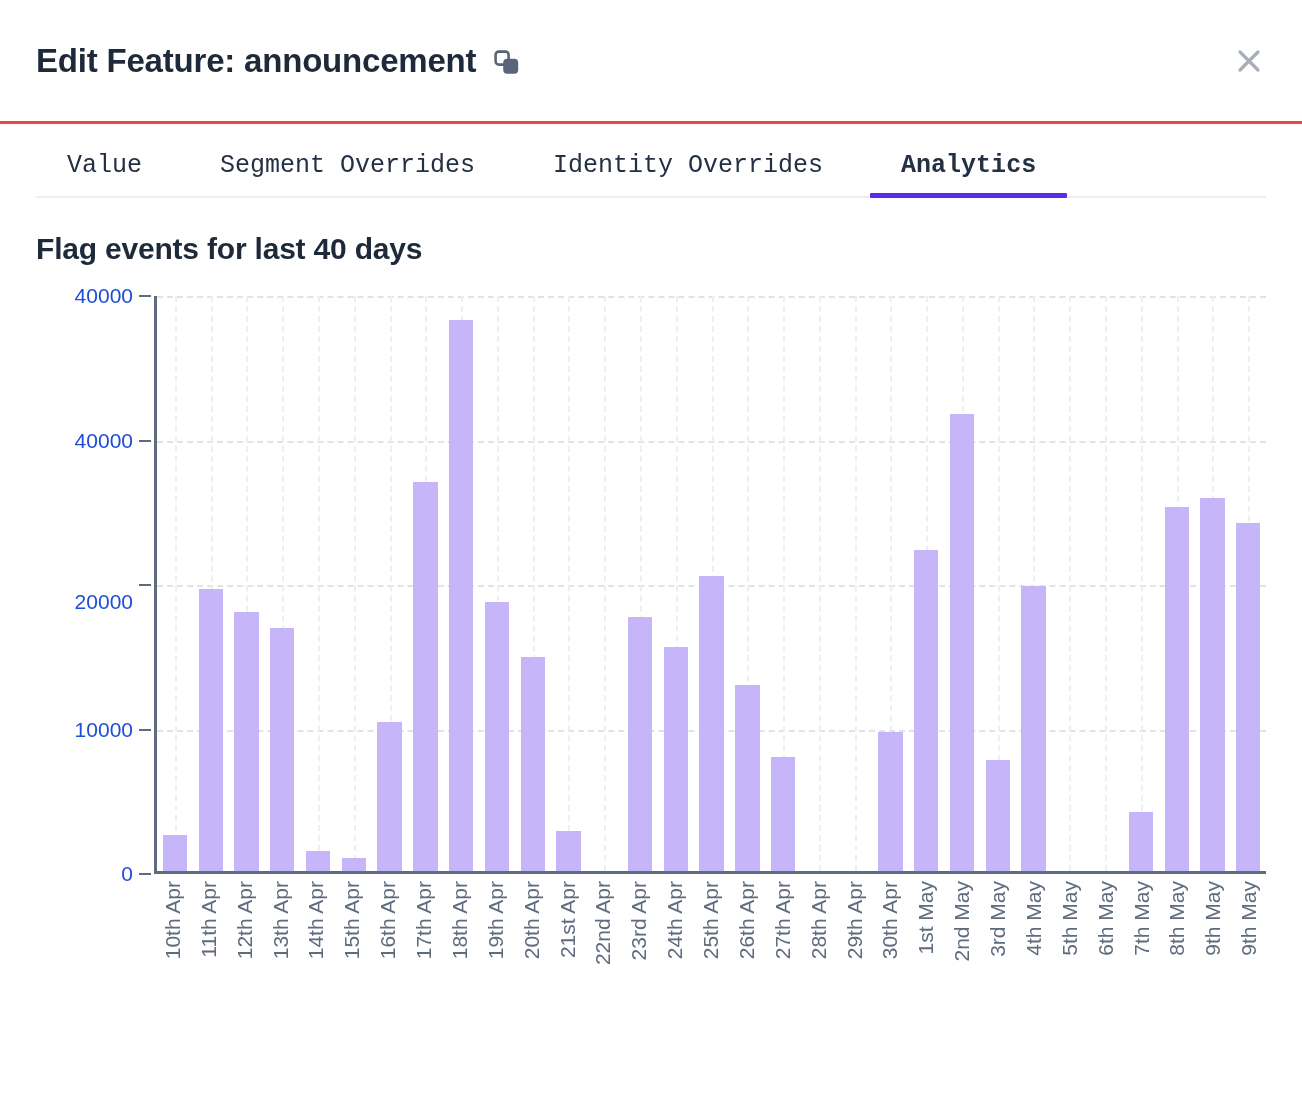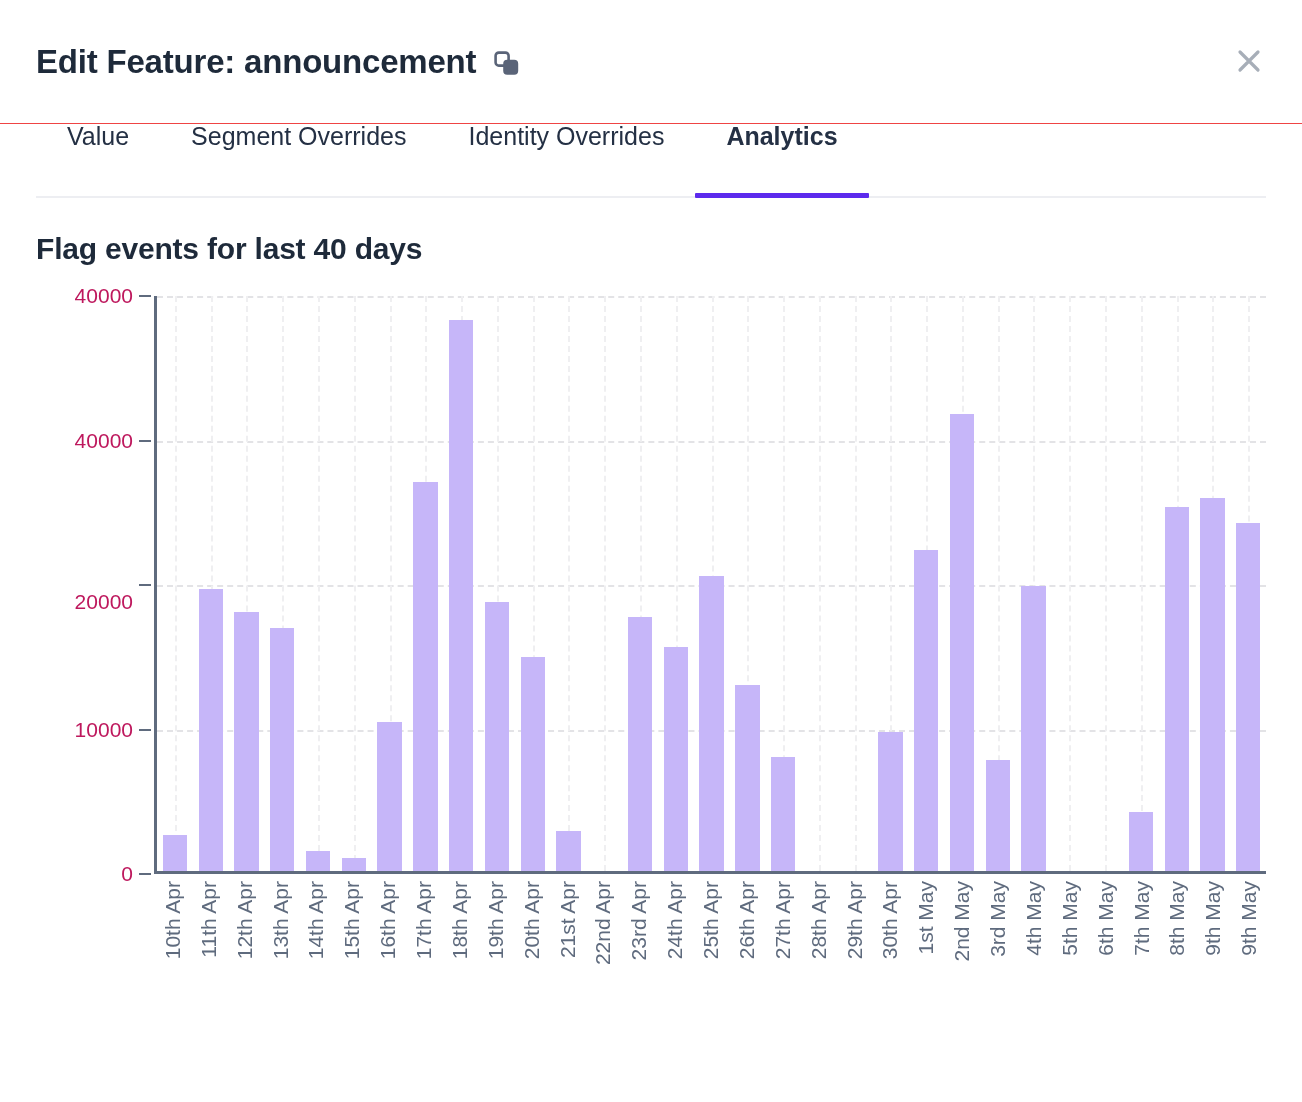--- a/index.html
+++ b/index.html
@@ -10,21 +10,21 @@
     background: #ffffff;
     font-family: "Liberation Sans", sans-serif;
     color: #1f2937;
     overflow: hidden;
   }
 
   
   .modal-header {
     position: relative;
     height: 124px;
-    border-bottom: 1px solid #ef4444;
+    border-bottom: 3px solid #ef4444;
     display: flex;
     align-items: center;
     padding: 0 36px;
   }
   .title-wrap {
     display: flex;
     align-items: center;
     gap: 18px;
   }
   .modal-title {
@@ -53,21 +53,23 @@
     align-items: center;
     justify-content: center;
   }
 
   
   .tabs-bar {
     margin: 0 36px;
     height: 74px;
     border-bottom: 2px solid #edeef2;
     display: flex;
-    gap: 0;
+    align-items: flex-end;
+    gap: 16px;
+    font-family: Liberation Mono, monospace;
   }
   .tab {
     position: relative;
     padding: 0 31px 18px 31px;
     font-size: 25px;
     color: #243044;
     cursor: pointer;
     white-space: nowrap;
     line-height: 1;
   }
@@ -109,21 +111,21 @@
     left: 0;
     top: 0;
     width: 115px;
     height: 578px;
   }
   .y-label {
     position: absolute;
     right: 18px;
     transform: translateY(-50%);
     font-size: 21px;
-    color: #be185d;
+    color: #1d4ed8;
     white-space: nowrap;
   }
   .y-tick {
     position: absolute;
     right: 0;
     width: 12px;
     height: 2px;
     background: #5f6b7e;
     transform: translateY(-50%);
   }

